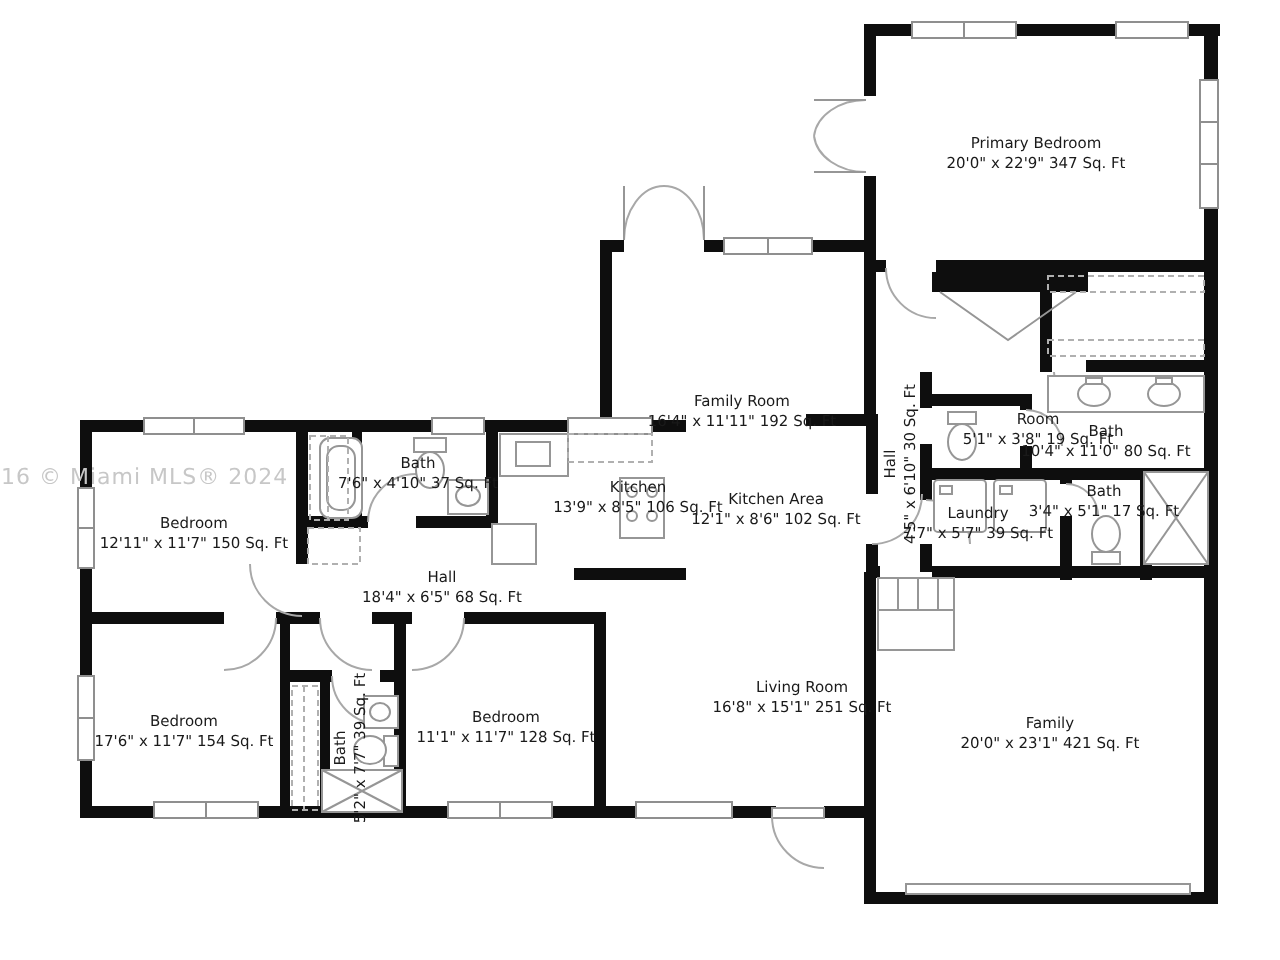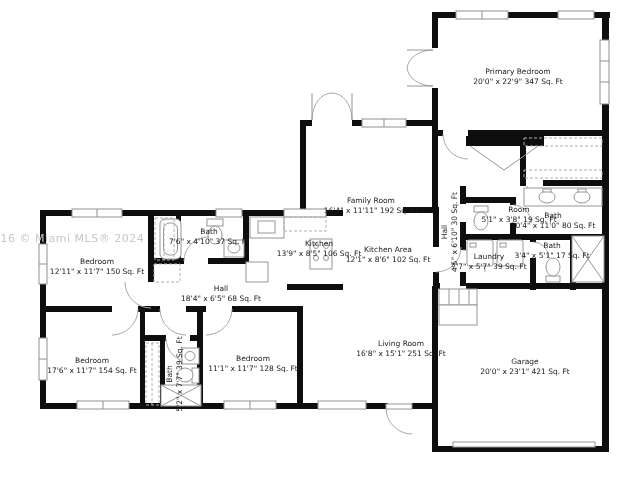--- a/index.html
+++ b/index.html
@@ -333,18 +333,18 @@
   </div>
   <div class="room-label" style="left:253px;top:354px;">
     <span class="nm">Bedroom</span>
     <span class="dm">11'1" x 11'7" 128 Sq. Ft</span>
   </div>
   <div class="room-label" style="left:365px;top:339px;margin-left:36px;">
     <span class="nm">Living Room</span>
     <span class="dm">16'8" x 15'1" 251 Sq. Ft</span>
   </div>
   <div class="room-label" style="left:525px;top:357px;">
-    <span class="nm">Garage</span>
+    <span class="nm">Family</span>
     <span class="dm">20'0" x 23'1" 421 Sq. Ft</span>
   </div>
 
   <div id="watermark">016 © Miami MLS® 2024</div>
 </div>
 
 </body></html>

